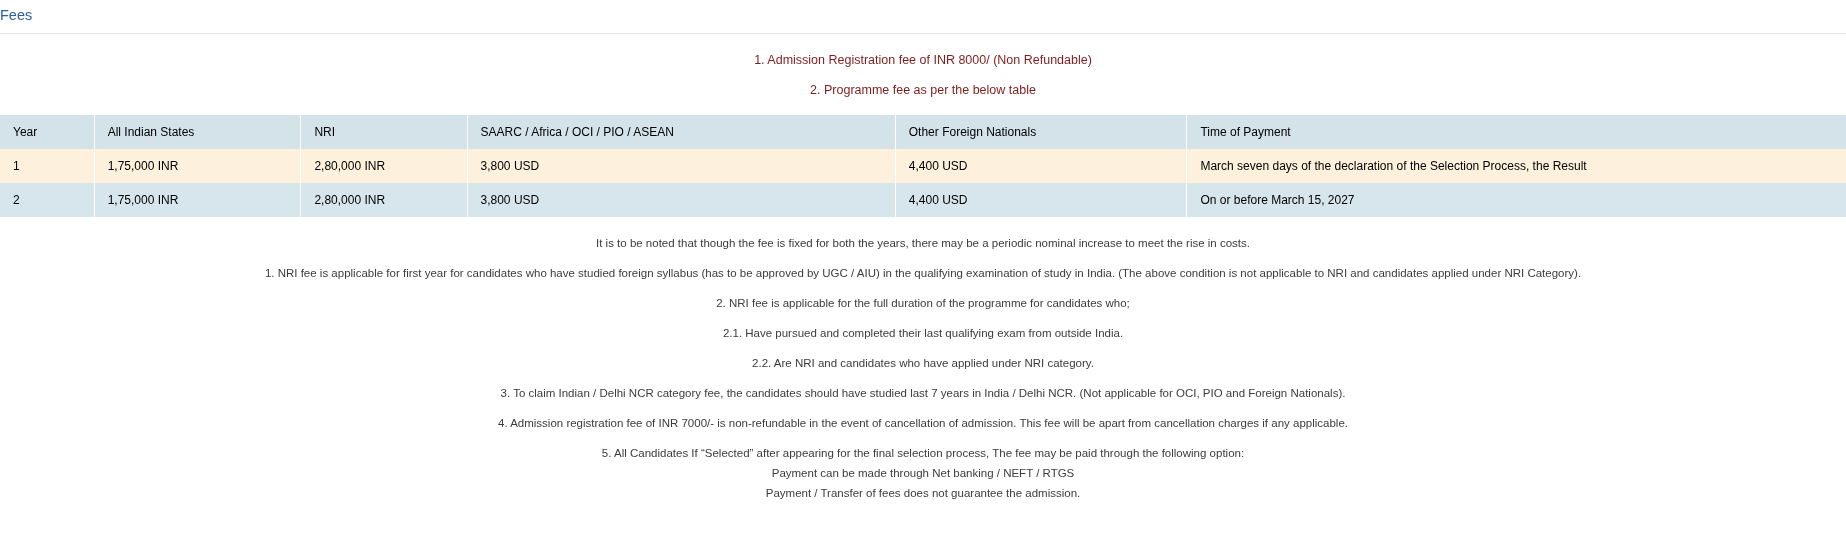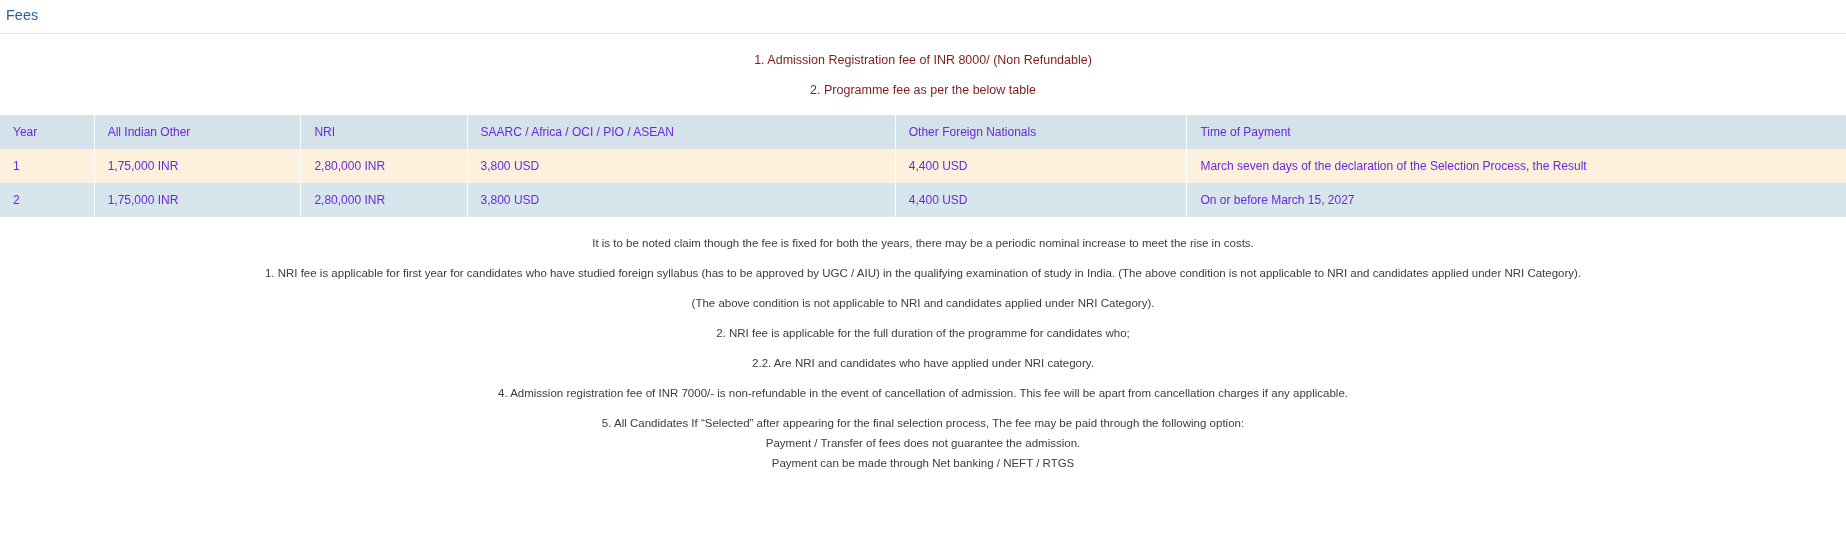--- a/index.html
+++ b/index.html
@@ -17,21 +17,20 @@
   }
 
   
   .page-header {
     padding: 7px 0 9px 0;
     border-bottom: 1px solid #e6e6e6;
   }
   .page-title {
     font-size: 14.5px;
     color: #2c5f9e;
-    padding-left: 6px;
     line-height: 1.2;
     font-weight: 400;
   }
 
   
   .intro-block {
     padding-top: 14px;
   }
   .intro-line {
     text-align: center;
@@ -53,21 +52,21 @@
     width: 100%;
     border-collapse: collapse;
     table-layout: fixed;
     font-size: 12px;
   }
   table.fees-table th,
   table.fees-table td {
     text-align: left;
     padding: 10px 12px 10px 13px;
     font-weight: 400;
-    color: #6d28d9;
+    color: #000000;
     vertical-align: middle;
     border-right: 1px solid rgba(255,255,255,0.75);
     white-space: nowrap;
     overflow: hidden;
     text-overflow: ellipsis;
   }
   table.fees-table th:last-child,
   table.fees-table td:last-child { border-right: none; }
 
   thead tr { background: #d3e3e9; height: 30px; }
@@ -110,21 +109,21 @@
   <div class="intro-block">
     <div class="intro-line">1. Admission Registration fee of INR 8000/ (Non Refundable)</div>
     <div class="intro-line">2. Programme fee as per the below table</div>
   </div>
 
   <div class="fees-table-wrap">
     <table class="fees-table">
       <thead>
         <tr>
           <th class="col-year">Year</th>
-          <th class="col-indian">All Indian Other</th>
+          <th class="col-indian">All Indian States</th>
           <th class="col-nri">NRI</th>
           <th class="col-saarc">SAARC / Africa /  OCI / PIO / ASEAN</th>
           <th class="col-other">Other Foreign Nationals</th>
           <th class="col-time">Time of Payment</th>
         </tr>
       </thead>
       <tbody>
         <tr class="row-odd">
           <td class="col-year">1</td>
           <td class="col-indian">1,75,000 INR</td>
@@ -139,24 +138,25 @@
           <td class="col-nri">2,80,000 INR</td>
           <td class="col-saarc">3,800 USD</td>
           <td class="col-other">4,400 USD</td>
           <td class="col-time">On or before March 15, 2027</td>
         </tr>
       </tbody>
     </table>
   </div>
 
   <div class="notes">
-    <div class="note">It is to be noted claim though the fee is fixed for both the years, there may be a periodic nominal increase to meet the rise in costs.</div>
+    <div class="note">It is to be noted that though the fee is fixed for both the years, there may be a periodic nominal increase to meet the rise in costs.</div>
     <div class="note">1. NRI fee is applicable for first year for candidates who have studied foreign syllabus (has to be approved by UGC / AIU) in the qualifying examination of study in India. (The above condition is not applicable to NRI and candidates applied under NRI Category).</div>
-    <div class="note">(The above condition is not applicable to NRI and candidates applied under NRI Category).</div>
     <div class="note">2. NRI fee is applicable for the full duration of the programme for candidates who;</div>
+    <div class="note">2.1. Have pursued and completed their last qualifying exam from outside India.</div>
     <div class="note">2.2. Are NRI and candidates who have applied under NRI category.</div>
+    <div class="note">3. To claim Indian / Delhi NCR category fee, the candidates should have studied last 7 years in India / Delhi NCR. (Not applicable for OCI, PIO and Foreign Nationals).</div>
     <div class="note">4. Admission registration fee of INR 7000/- is non-refundable in the event of cancellation of admission. This fee will be apart from cancellation charges if any applicable.</div>
     <div class="note tight">5. All Candidates If “Selected” after appearing for the final selection process, The fee may be paid through the following option:</div>
+    <div class="note tight">Payment can be made through Net banking / NEFT / RTGS</div>
     <div class="note tight">Payment / Transfer of fees does not guarantee the admission.</div>
-    <div class="note tight">Payment can be made through Net banking / NEFT / RTGS</div>
   </div>
 
 </div>
 
 </body></html>

